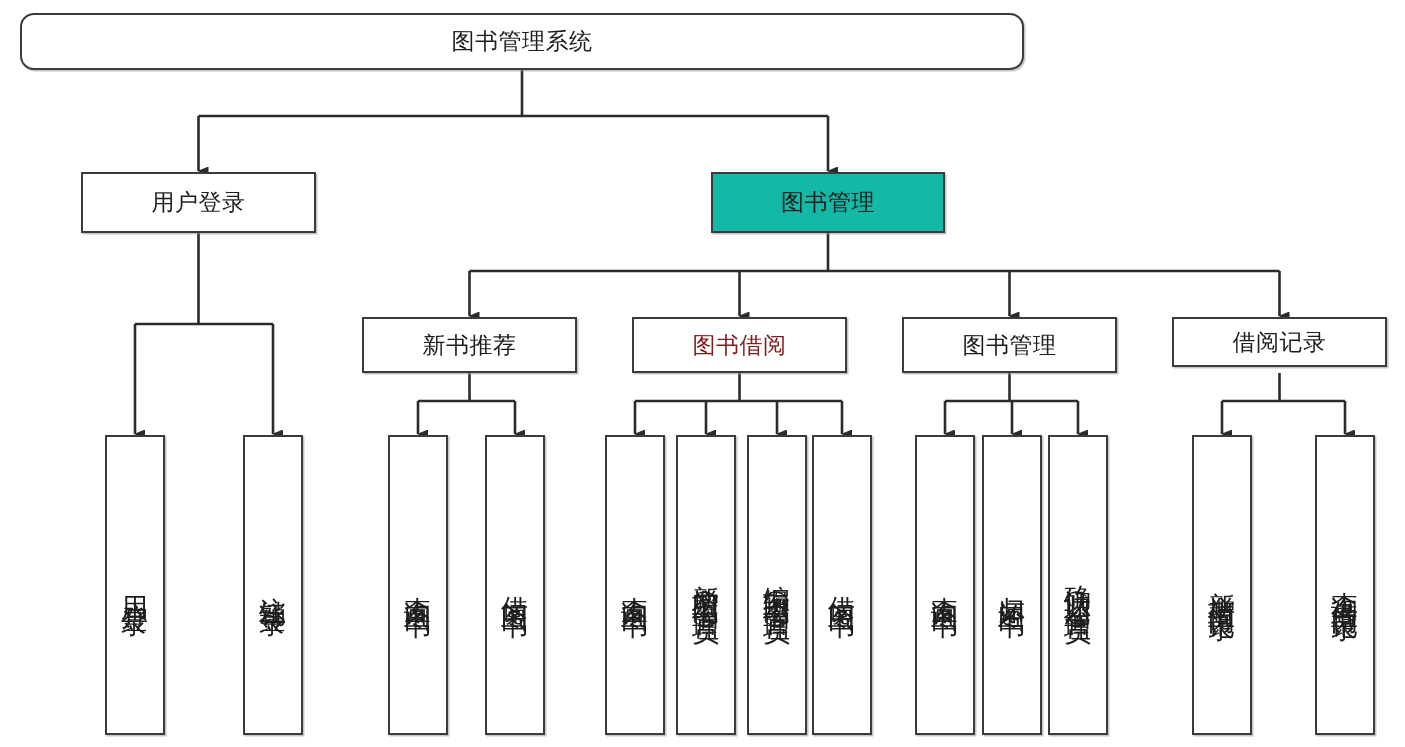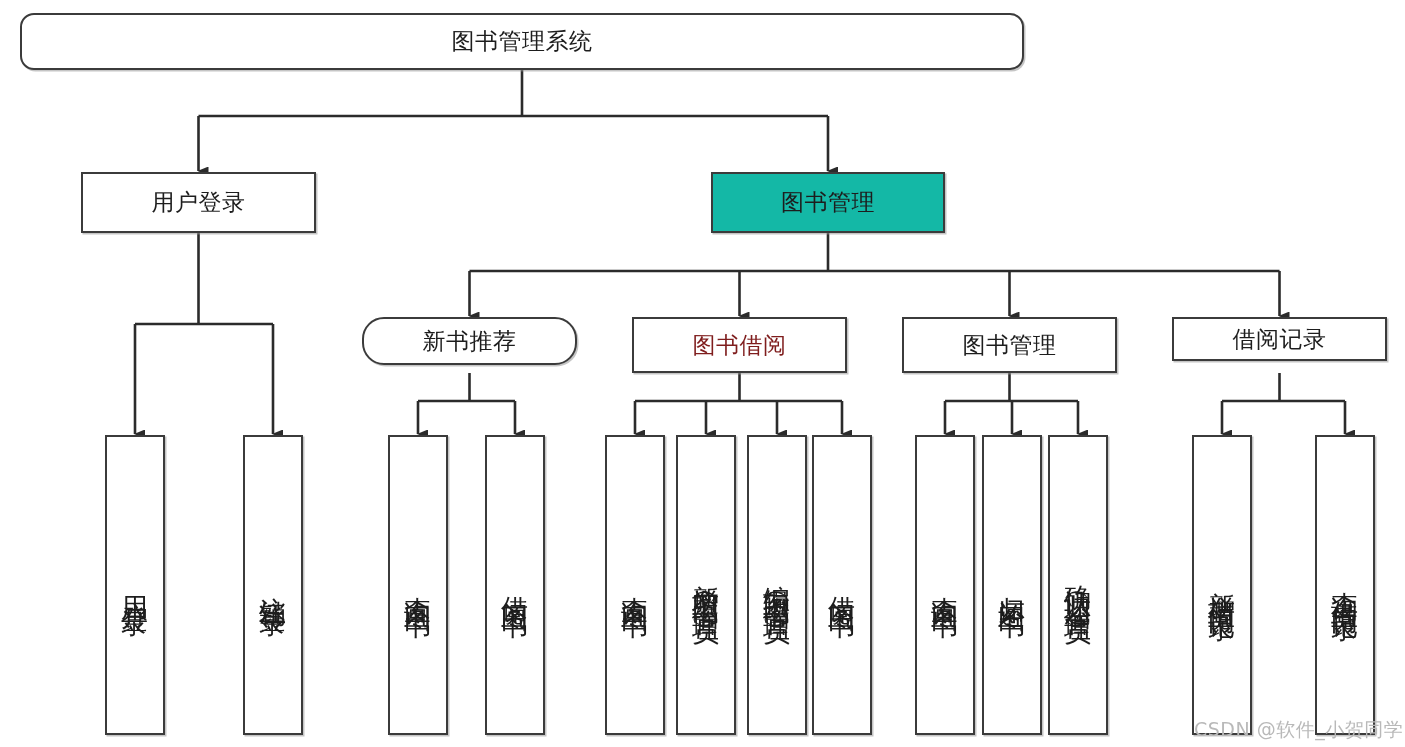--- a/index.html
+++ b/index.html
@@ -119,30 +119,30 @@
   <div id="node-layer">
       <div class="node horizontal" style="left: 20px; top: 13px; width: 1004px; height: 57px; border-color: rgb(59, 59, 59); background: rgb(255, 255, 255); border-radius: 14px;">
         <span class="label" style="color: rgb(29, 29, 29);">图书管理系统</span>
       </div>
       <div class="node horizontal" style="left: 81px; top: 172px; width: 235px; height: 61px; border-color: rgb(59, 59, 59); background: rgb(255, 255, 255);">
         <span class="label" style="color: rgb(29, 29, 29);">用户登录</span>
       </div>
       <div class="node horizontal" style="left: 711px; top: 172px; width: 234px; height: 61px; border-color: rgb(59, 59, 59); background: #14b8a6;">
         <span class="label" style="color: rgb(29, 29, 29);">图书管理</span>
       </div>
-      <div class="node horizontal" style="left: 362px; top: 317px; width: 215px; height: 48px; border-color: rgb(59, 59, 59); background: rgb(255, 255, 255); border-radius: 22px;">
+      <div class="node horizontal" style="left: 362px; top: 317px; width: 215px; height: 56px; border-color: rgb(59, 59, 59); background: rgb(255, 255, 255);">
         <span class="label" style="color: rgb(29, 29, 29);">新书推荐</span>
       </div>
       <div class="node horizontal" style="left: 632px; top: 317px; width: 215px; height: 56px; border-color: rgb(59, 59, 59); background: rgb(255, 255, 255);">
         <span class="label" style="color: #7f1d1d;">图书借阅</span>
       </div>
       <div class="node horizontal" style="left: 902px; top: 317px; width: 215px; height: 56px; border-color: rgb(59, 59, 59); background: rgb(255, 255, 255);">
         <span class="label" style="color: rgb(29, 29, 29);">图书管理</span>
       </div>
-      <div class="node horizontal" style="left: 1172px; top: 317px; width: 215px; height: 44px; border-color: rgb(59, 59, 59); background: rgb(255, 255, 255);">
+      <div class="node horizontal" style="left: 1172px; top: 317px; width: 215px; height: 50px; border-color: rgb(59, 59, 59); background: rgb(255, 255, 255);">
         <span class="label" style="color: rgb(29, 29, 29);">借阅记录</span>
       </div>
       <div class="node vertical" style="left: 105px; top: 435px; width: 60px; height: 300px; border-color: rgb(59, 59, 59); background: rgb(255, 255, 255);">
         <span class="label" style="color: rgb(29, 29, 29);">用户登录</span>
       </div>
       <div class="node vertical" style="left: 243px; top: 435px; width: 60px; height: 300px; border-color: rgb(59, 59, 59); background: rgb(255, 255, 255);">
         <span class="label" style="color: rgb(29, 29, 29);">注销登录</span>
       </div>
       <div class="node vertical" style="left: 388px; top: 435px; width: 60px; height: 300px; border-color: rgb(59, 59, 59); background: rgb(255, 255, 255);">
         <span class="label" style="color: rgb(29, 29, 29);">查询图书</span>
@@ -172,15 +172,14 @@
         <span class="label" style="color: rgb(29, 29, 29);">确认归还（管理员）</span>
       </div>
       <div class="node vertical" style="left: 1192px; top: 435px; width: 60px; height: 300px; border-color: rgb(59, 59, 59); background: rgb(255, 255, 255);">
         <span class="label" style="color: rgb(29, 29, 29);">新增借阅记录</span>
       </div>
       <div class="node vertical" style="left: 1315px; top: 435px; width: 60px; height: 300px; border-color: rgb(59, 59, 59); background: rgb(255, 255, 255);">
         <span class="label" style="color: rgb(29, 29, 29);">查询借阅记录</span>
       </div>
     </div>
 
-  <div class="watermark" style="left: 1194px; top: 717px; color: rgb(185, 185, 185);">CSDN @软件_小贺同学</div>
 
 </div>
 
 </body></html>

